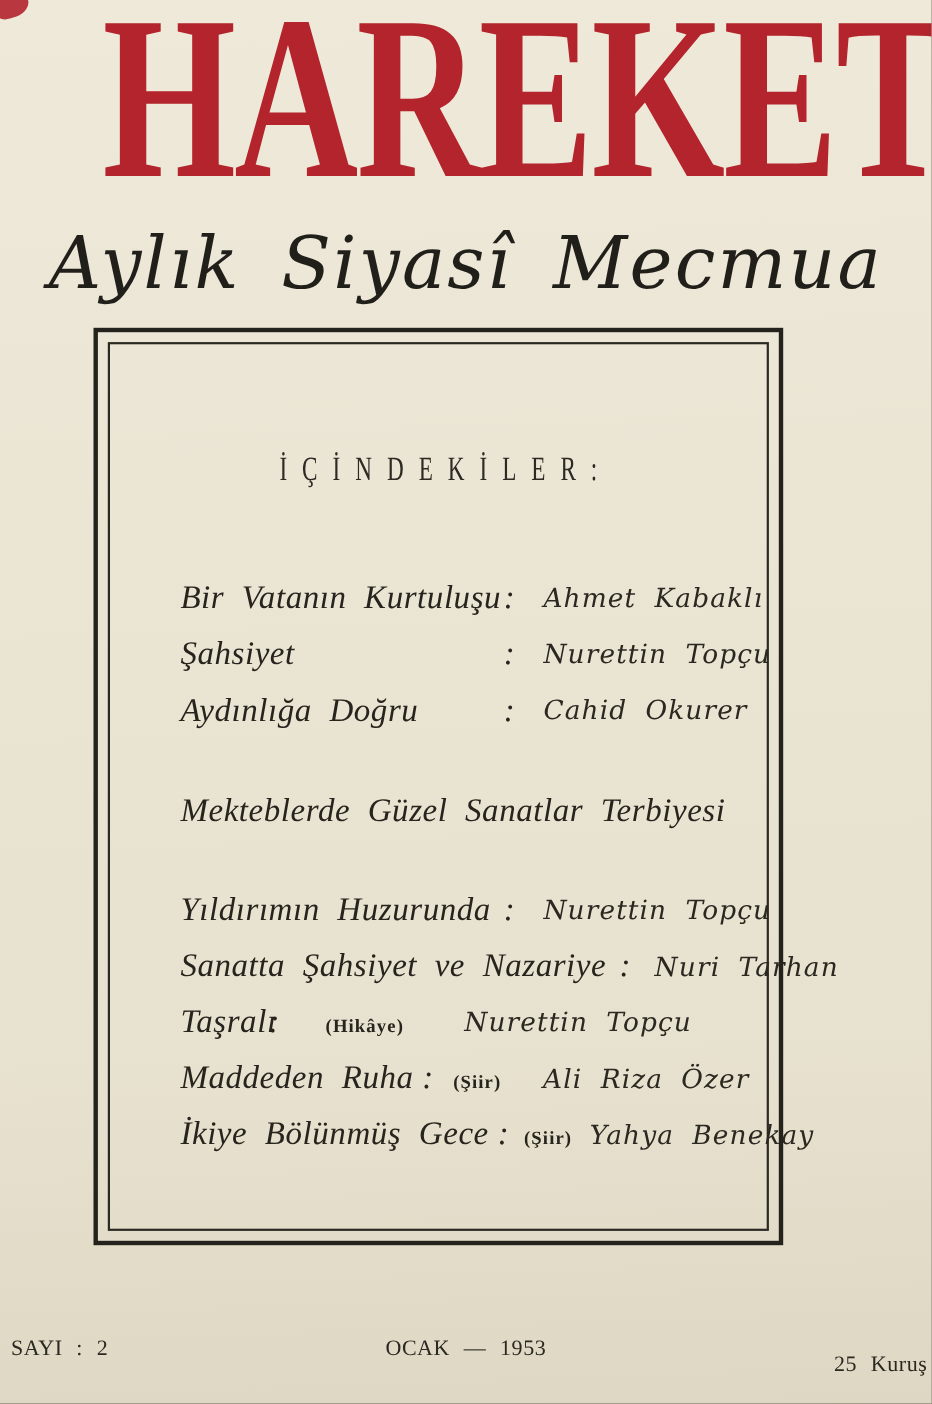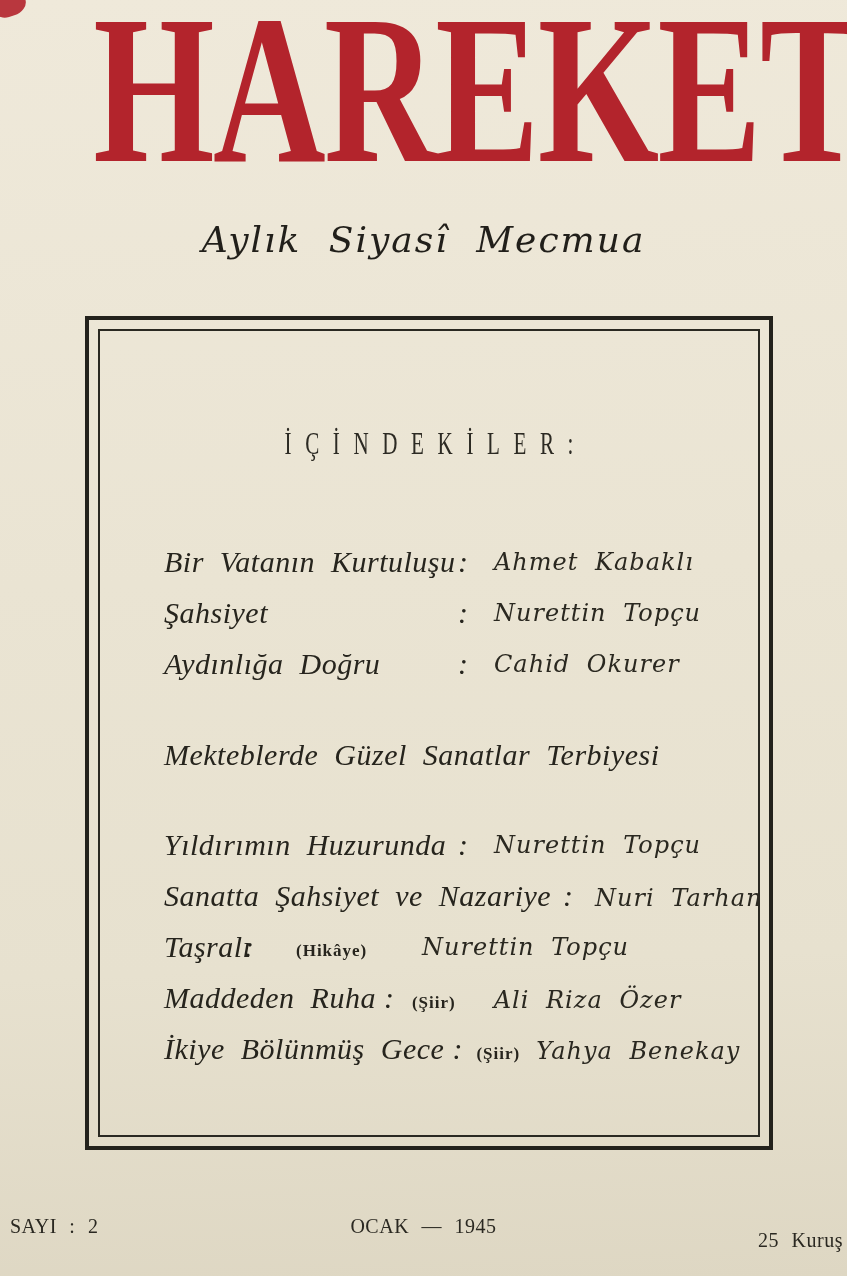--- a/index.html
+++ b/index.html
@@ -14,25 +14,25 @@
     background:#b3242c;border-radius:45% 60% 55% 40%;transform:rotate(-18deg);opacity:.9;
   }
   .masthead{
     position:absolute;top:-16px;left:0;width:100%;text-align:center;
     font-family:"Liberation Serif",serif;font-weight:bold;color:#b3242c;
     font-size:200px;line-height:200px;letter-spacing:-2px;white-space:nowrap;
     transform:scale(0.78,1.06);transform-origin:center top;
   }
   .subtitle{
     position:absolute;top:200px;left:0;width:100%;text-align:center;
-    font-family:"DejaVu Serif",serif;font-style:italic;font-size:36px;line-height:80px;
+    font-family:"DejaVu Serif",serif;font-style:italic;font-size:66px;line-height:80px;
     letter-spacing:2px;word-spacing:14px;color:#211f1a;
   }
   .toc-box{
-    position:absolute;left:85px;top:316px;width:688px;height:834px;
+    position:absolute;left:85px;top:298px;width:627px;height:834px;
     border:4px solid #23221c;box-sizing:border-box;
   }
   .toc-inner{
     position:absolute;left:9px;top:9px;right:9px;bottom:9px;
     border:2px solid #2a2922;
   }
   .toc-heading{
     margin-top:96px;text-align:center;white-space:nowrap;
     font-family:"Liberation Serif",serif;font-size:31px;line-height:34px;color:#2c2a23;
     letter-spacing:20px;text-indent:20px;
@@ -130,17 +130,17 @@
         <div class="row row8">
           <span class="title">İkiye Bölünmüş Gece</span><span class="colon">:</span><span class="genre">(Şiir)</span><span class="author">Yahya Benekay</span>
         </div>
 
       </div>
     </div>
   </div>
 
   <div class="footer">
     <span class="issue">SAYI : 2</span>
-    <span class="date">OCAK — 1945</span>
+    <span class="date">OCAK — 1953</span>
     <span class="price">25 Kuruş</span>
   </div>
 
 </div>
 
 </body></html>

